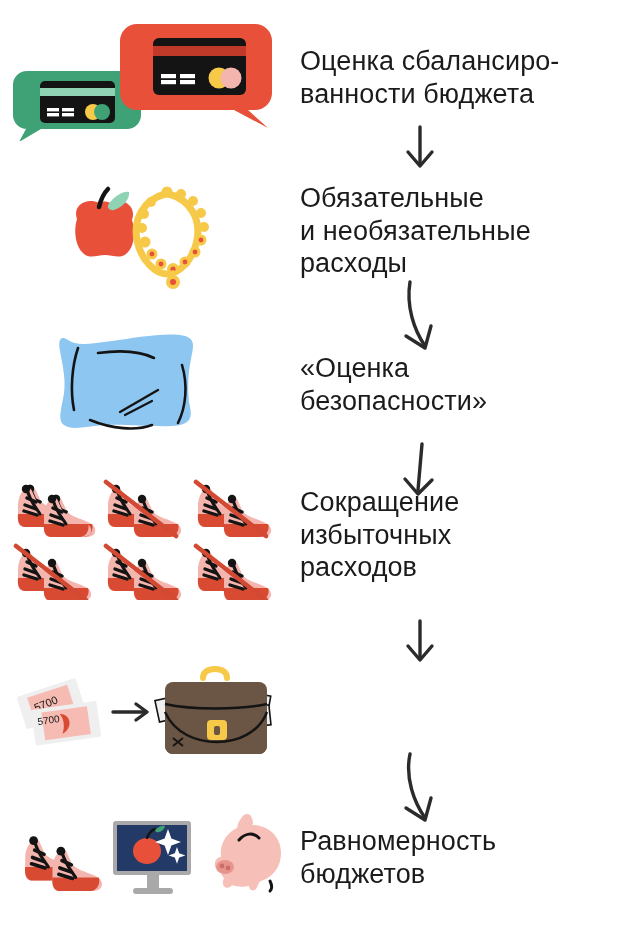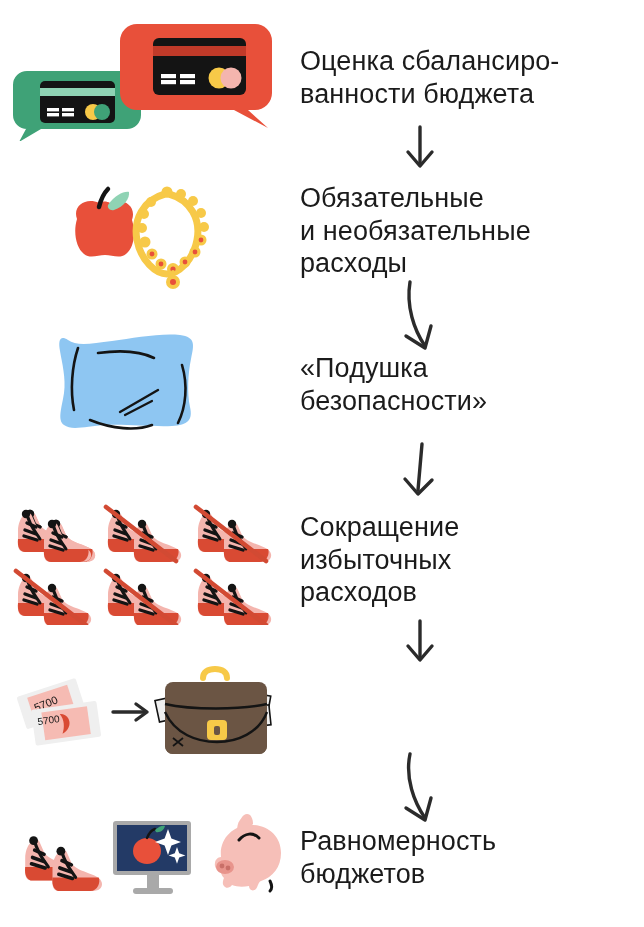--- a/index.html
+++ b/index.html
@@ -160,32 +160,32 @@
           <path d="M38,20 c8,6 22,4 44,1 c22,-3 48,-8 68,-6 c16,2 14,10 11,24 c-3,14 -4,34 -1,48 c3,13 -2,18 -18,19 c-18,1 -46,-2 -66,-1 c-20,1 -34,6 -42,0 c-7,-5 -2,-18 0,-32 c2,-15 -2,-30 -4,-42 c-2,-11 0,-16 8,-11 z" fill="#8ec6f2"></path>
           <path d="M48,28 c-6,18 -8,42 -4,62" stroke="#141414" stroke-width="2.6" fill="none" stroke-linecap="round"></path>
           <path d="M68,33 c22,-3 42,-2 56,5" stroke="#141414" stroke-width="2.6" fill="none" stroke-linecap="round"></path>
           <path d="M152,45 c6,20 4,42 -4,58" stroke="#141414" stroke-width="2.6" fill="none" stroke-linecap="round"></path>
           <path d="M60,100 c22,9 46,11 62,5" stroke="#141414" stroke-width="2.6" fill="none" stroke-linecap="round"></path>
           <path d="M90,92 l38,-22" stroke="#141414" stroke-width="2.4" fill="none" stroke-linecap="round"></path>
           <path d="M95,95 l27,-14" stroke="#141414" stroke-width="2.2" fill="none" stroke-linecap="round"></path>
         </g>
       </svg>
     </div>
-    <div class="text-cell">«Подушка
+    <div class="text-cell">«Оценка
 безопасности»</div>
   </div>
 
   <div class="arrow" style="top:442px;">
     <svg width="56" height="62" viewBox="0 0 56 62">
       <path d="M30,2 L26,48" stroke="#2b2b2b" stroke-width="3.4" fill="none" stroke-linecap="round"></path>
       <path d="M13,37 L26,52 L40,38" stroke="#2b2b2b" stroke-width="3.4" fill="none" stroke-linecap="round" stroke-linejoin="round"></path>
     </svg>
   </div>
 
-  <div class="row" style="top:495px;height:130px;">
+  <div class="row" style="top:470px;height:130px;">
     <div class="art-cell">
       <svg width="270" height="130" viewBox="0 0 270 130">
         <defs>
           <g id="pair">
             <path d="M4,30 c0,-8 3,-14 7,-17 c3,-2 6,-1 7,2 l4,9 c2,4 8,7 14,9 c8,3 14,5 15,10 c1,5 -3,8 -10,8 l-30,0 c-5,0 -7,-3 -7,-8 z" class="shoeBody"></path>
             <path d="M4,38 l44,0 c2,4 -1,13 -8,13 l-29,0 c-5,0 -8,-5 -7,-13 z" class="shoeSole"></path>
             <circle cx="12" cy="13" r="4.2" fill="#141414"></circle>
             <path d="M13,22 l9,4 M11,29 l11,4 M10,35 l13,4" stroke="#141414" stroke-width="3.4" stroke-linecap="round" fill="none"></path>
             <path d="M26,38 c-5,-8 -9,-11 -13,-24" stroke="#141414" stroke-width="3" fill="none" stroke-linecap="round"></path>
             <g transform="translate(26,10)">

